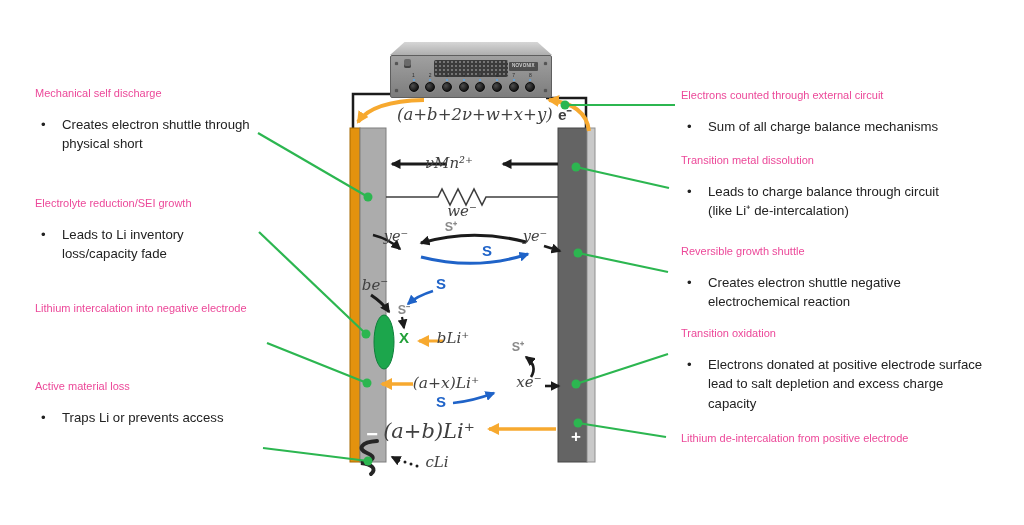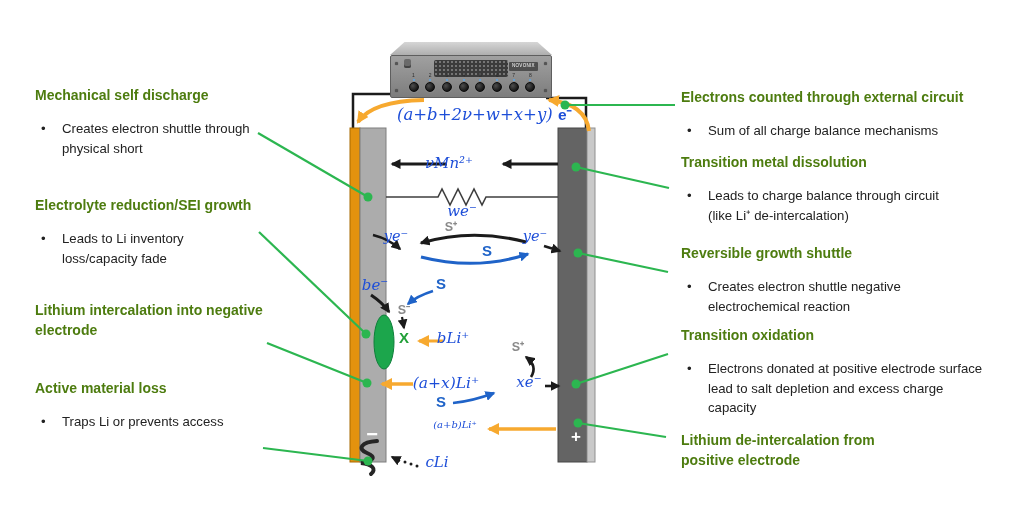--- a/index.html
+++ b/index.html
@@ -2,27 +2,27 @@
 <html><head>
 <meta charset="utf-8">
 <style>
   html,body{margin:0;padding:0;background:#ffffff;}
   .canvas{position:relative;width:1024px;height:525px;background:#ffffff;overflow:hidden;
           font-family:"Liberation Sans",sans-serif;}
   svg{position:absolute;left:0;top:0;}
 
   
   .ann{position:absolute;}
-  .ann-title{font-weight:700;font-size:14px;color:#4d7c0f;line-height:1.42;}
+  .ann-title{font-weight:400;font-size:11px;color:#ec4899;line-height:1.42;}
   .ann ul{list-style:none;margin:13px 0 0 0;padding:0;}
   .ann li{position:relative;padding-left:27px;font-size:13.2px;color:#222;line-height:1.5;margin-top:1px;}
   .ann li::before{content:"\2022";position:absolute;left:6px;color:#222;}
 
   
-  .math{position:absolute;font-family:"DejaVu Serif",serif;font-style:italic;color:#1d4ed8;
+  .math{position:absolute;font-family:"DejaVu Serif",serif;font-style:italic;color:#404040;
         white-space:nowrap;transform:translateX(-50%);font-size:15px;}
   .eq{transform:none;font-size:16.5px;}
   .eq .e-el{font-family:"Liberation Sans",sans-serif;font-style:normal;font-weight:700;font-size:15.5px;}
   .ion-gray{position:absolute;transform:translateX(-50%);font-family:"Liberation Sans",sans-serif;
         font-weight:700;font-size:12.5px;color:#8a8a8a;white-space:nowrap;}
   .s-blue{position:absolute;transform:translateX(-50%);font-family:"Liberation Sans",sans-serif;
         font-weight:700;font-size:15px;color:#1F63C8;}
   .x-green{position:absolute;transform:translateX(-50%);font-family:"Liberation Sans",sans-serif;
         font-weight:700;font-size:15px;color:#21A038;}
   .terminal{position:absolute;transform:translateX(-50%);font-family:"Liberation Sans",sans-serif;
@@ -200,21 +200,21 @@
   <div class="ion-gray" style="left:404px;top:301px">S⁻</div>
   <div class="x-green" style="left:404px;top:329px">X</div>
   <div class="math" style="left:453px;top:329px">bLi⁺</div>
 
   <div class="math" style="left:446px;top:374px;font-size:15.5px">(a+x)Li⁺</div>
 
   <div class="ion-gray" style="left:518px;top:338px">S⁺</div>
   <div class="math" style="left:529px;top:373px">xe⁻</div>
   <div class="s-blue" style="left:441px;top:393px">S</div>
 
-  <div class="math" style="left:455px;top:419px;font-size:10px">(a+b)Li⁺</div>
+  <div class="math" style="left:429px;top:419px;font-size:21px">(a+b)Li⁺</div>
   <div class="math" style="left:437px;top:453px">cLi</div>
 
   <div class="terminal" style="left:372px;top:423px;font-size:20px">−</div>
   <div class="terminal" style="left:576px;top:427px;font-size:17px">+</div>
 
   <div class="ann" style="left:35px;top:86px;width:262px">
     <div class="ann-title">Mechanical self discharge</div>
     <ul>
         <li>Creates electron shuttle through physical short</li>
       </ul>

